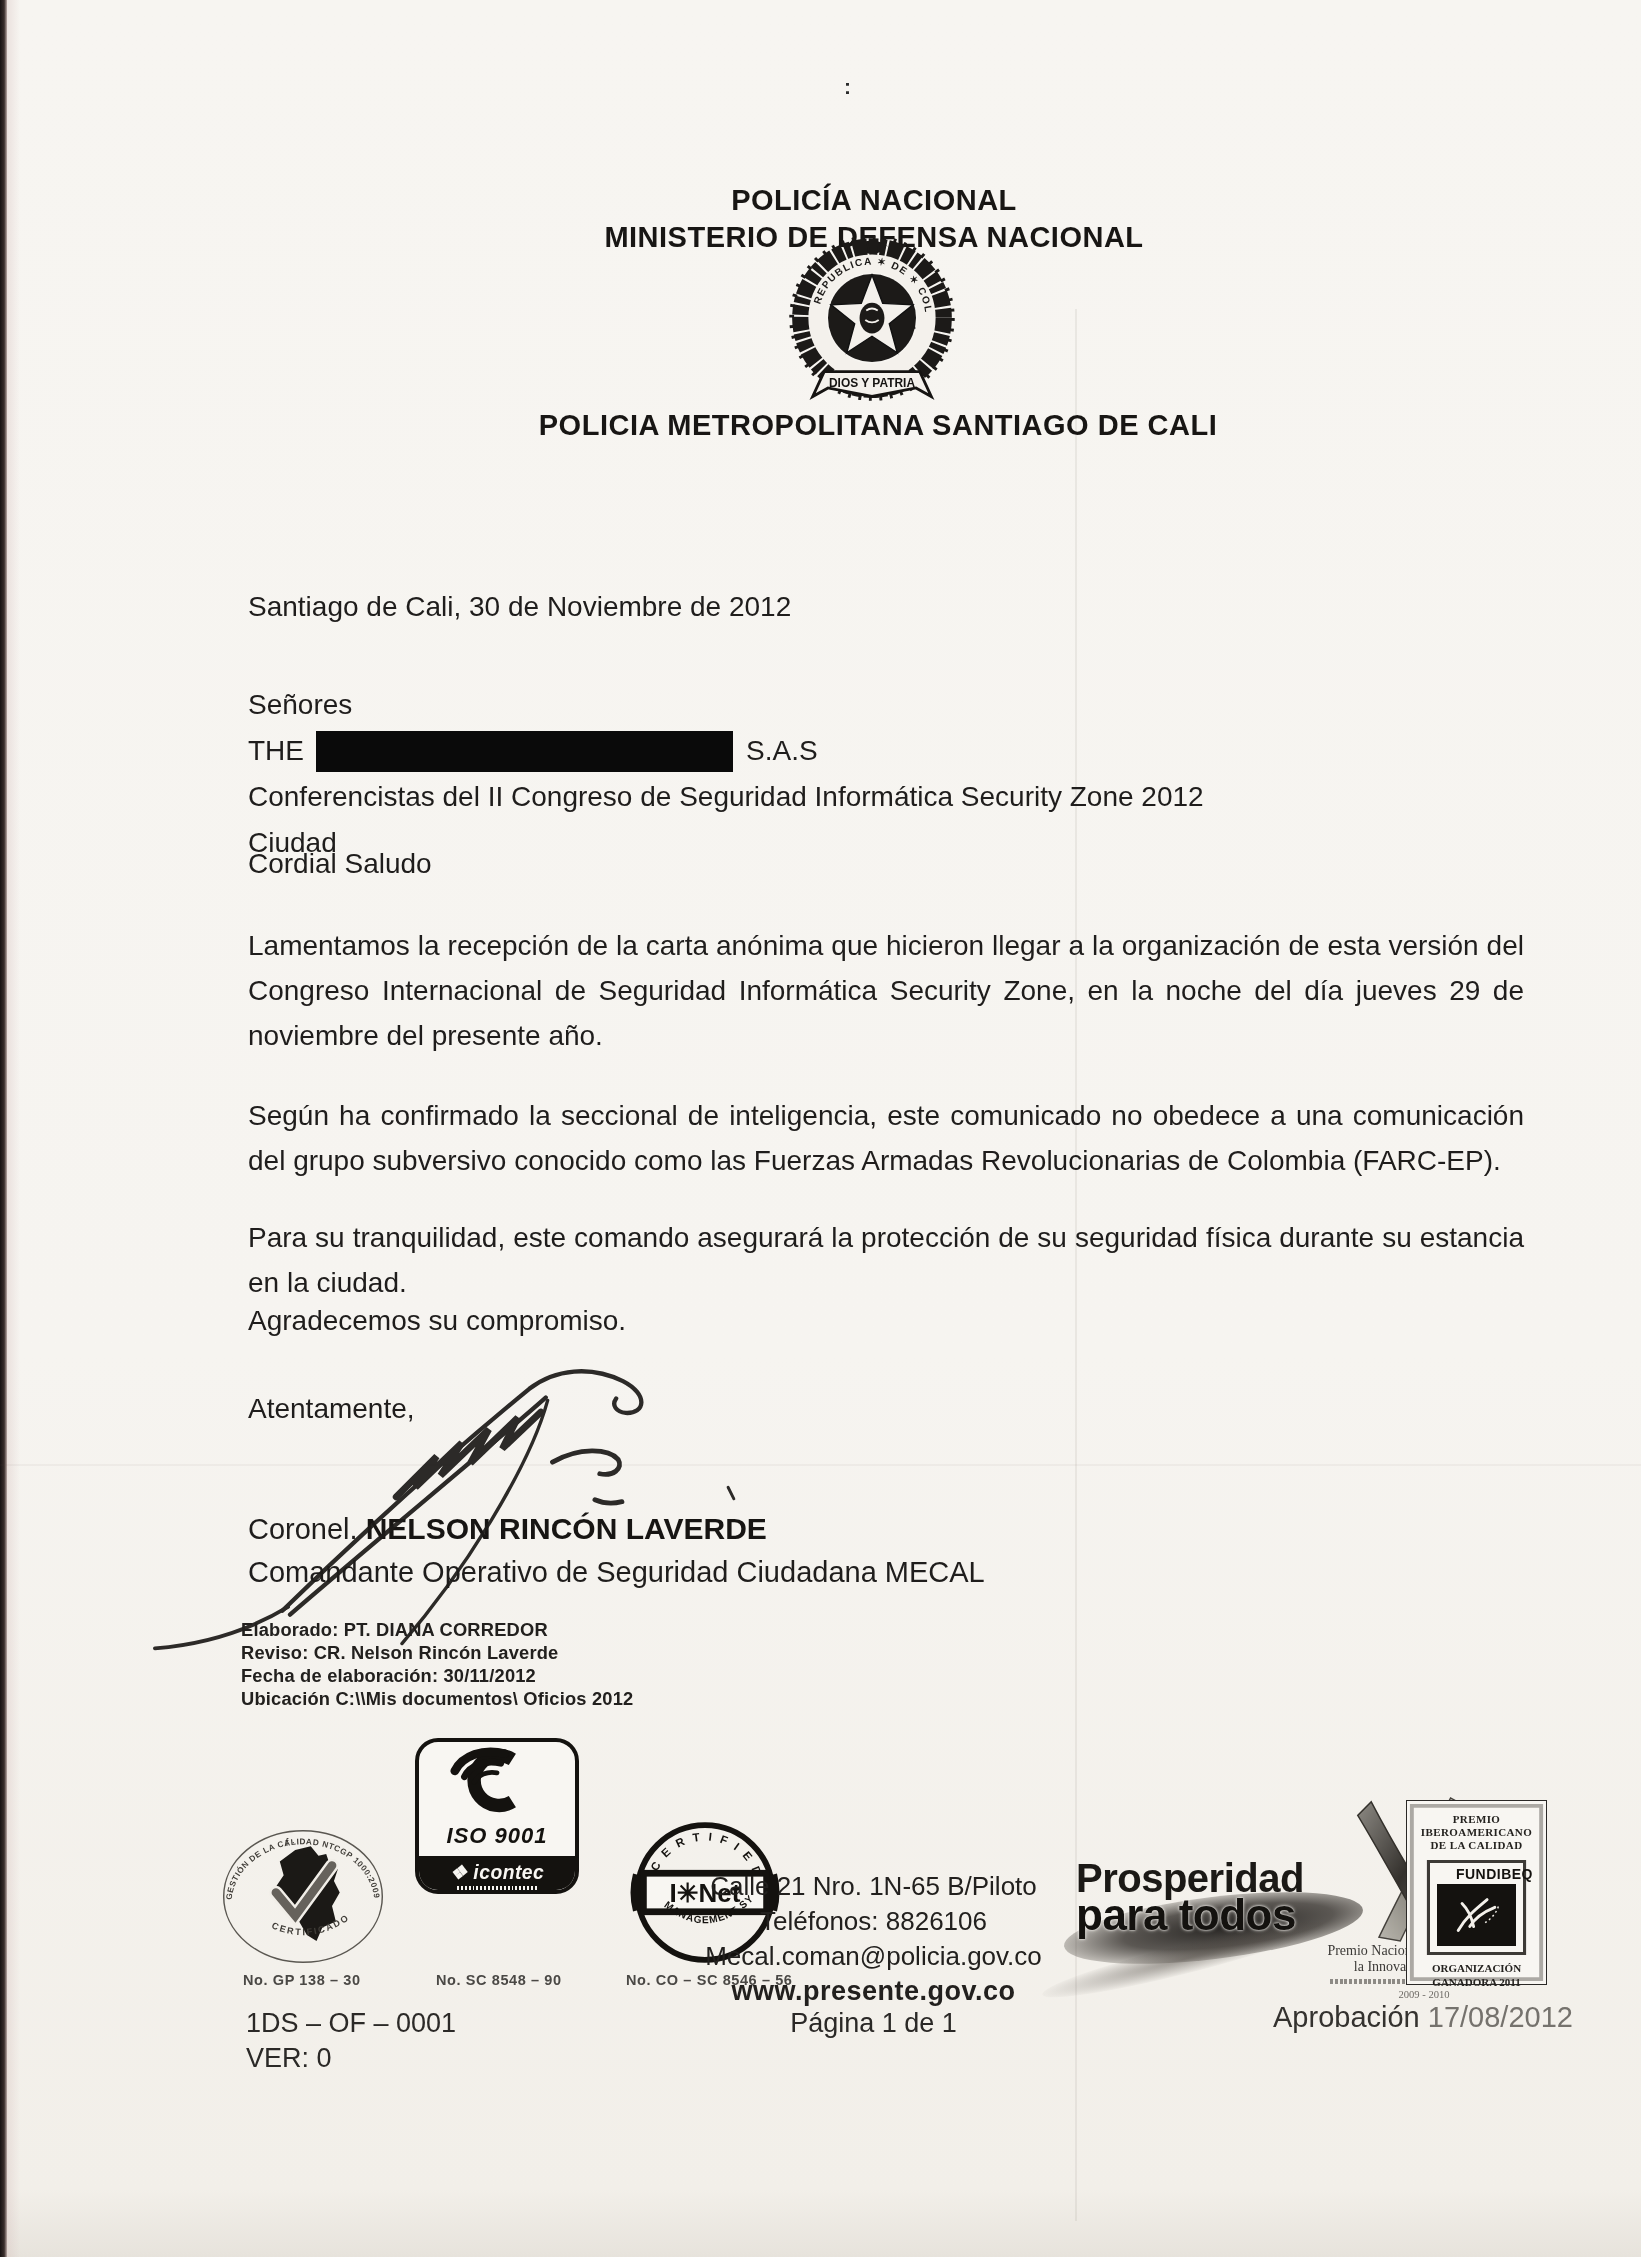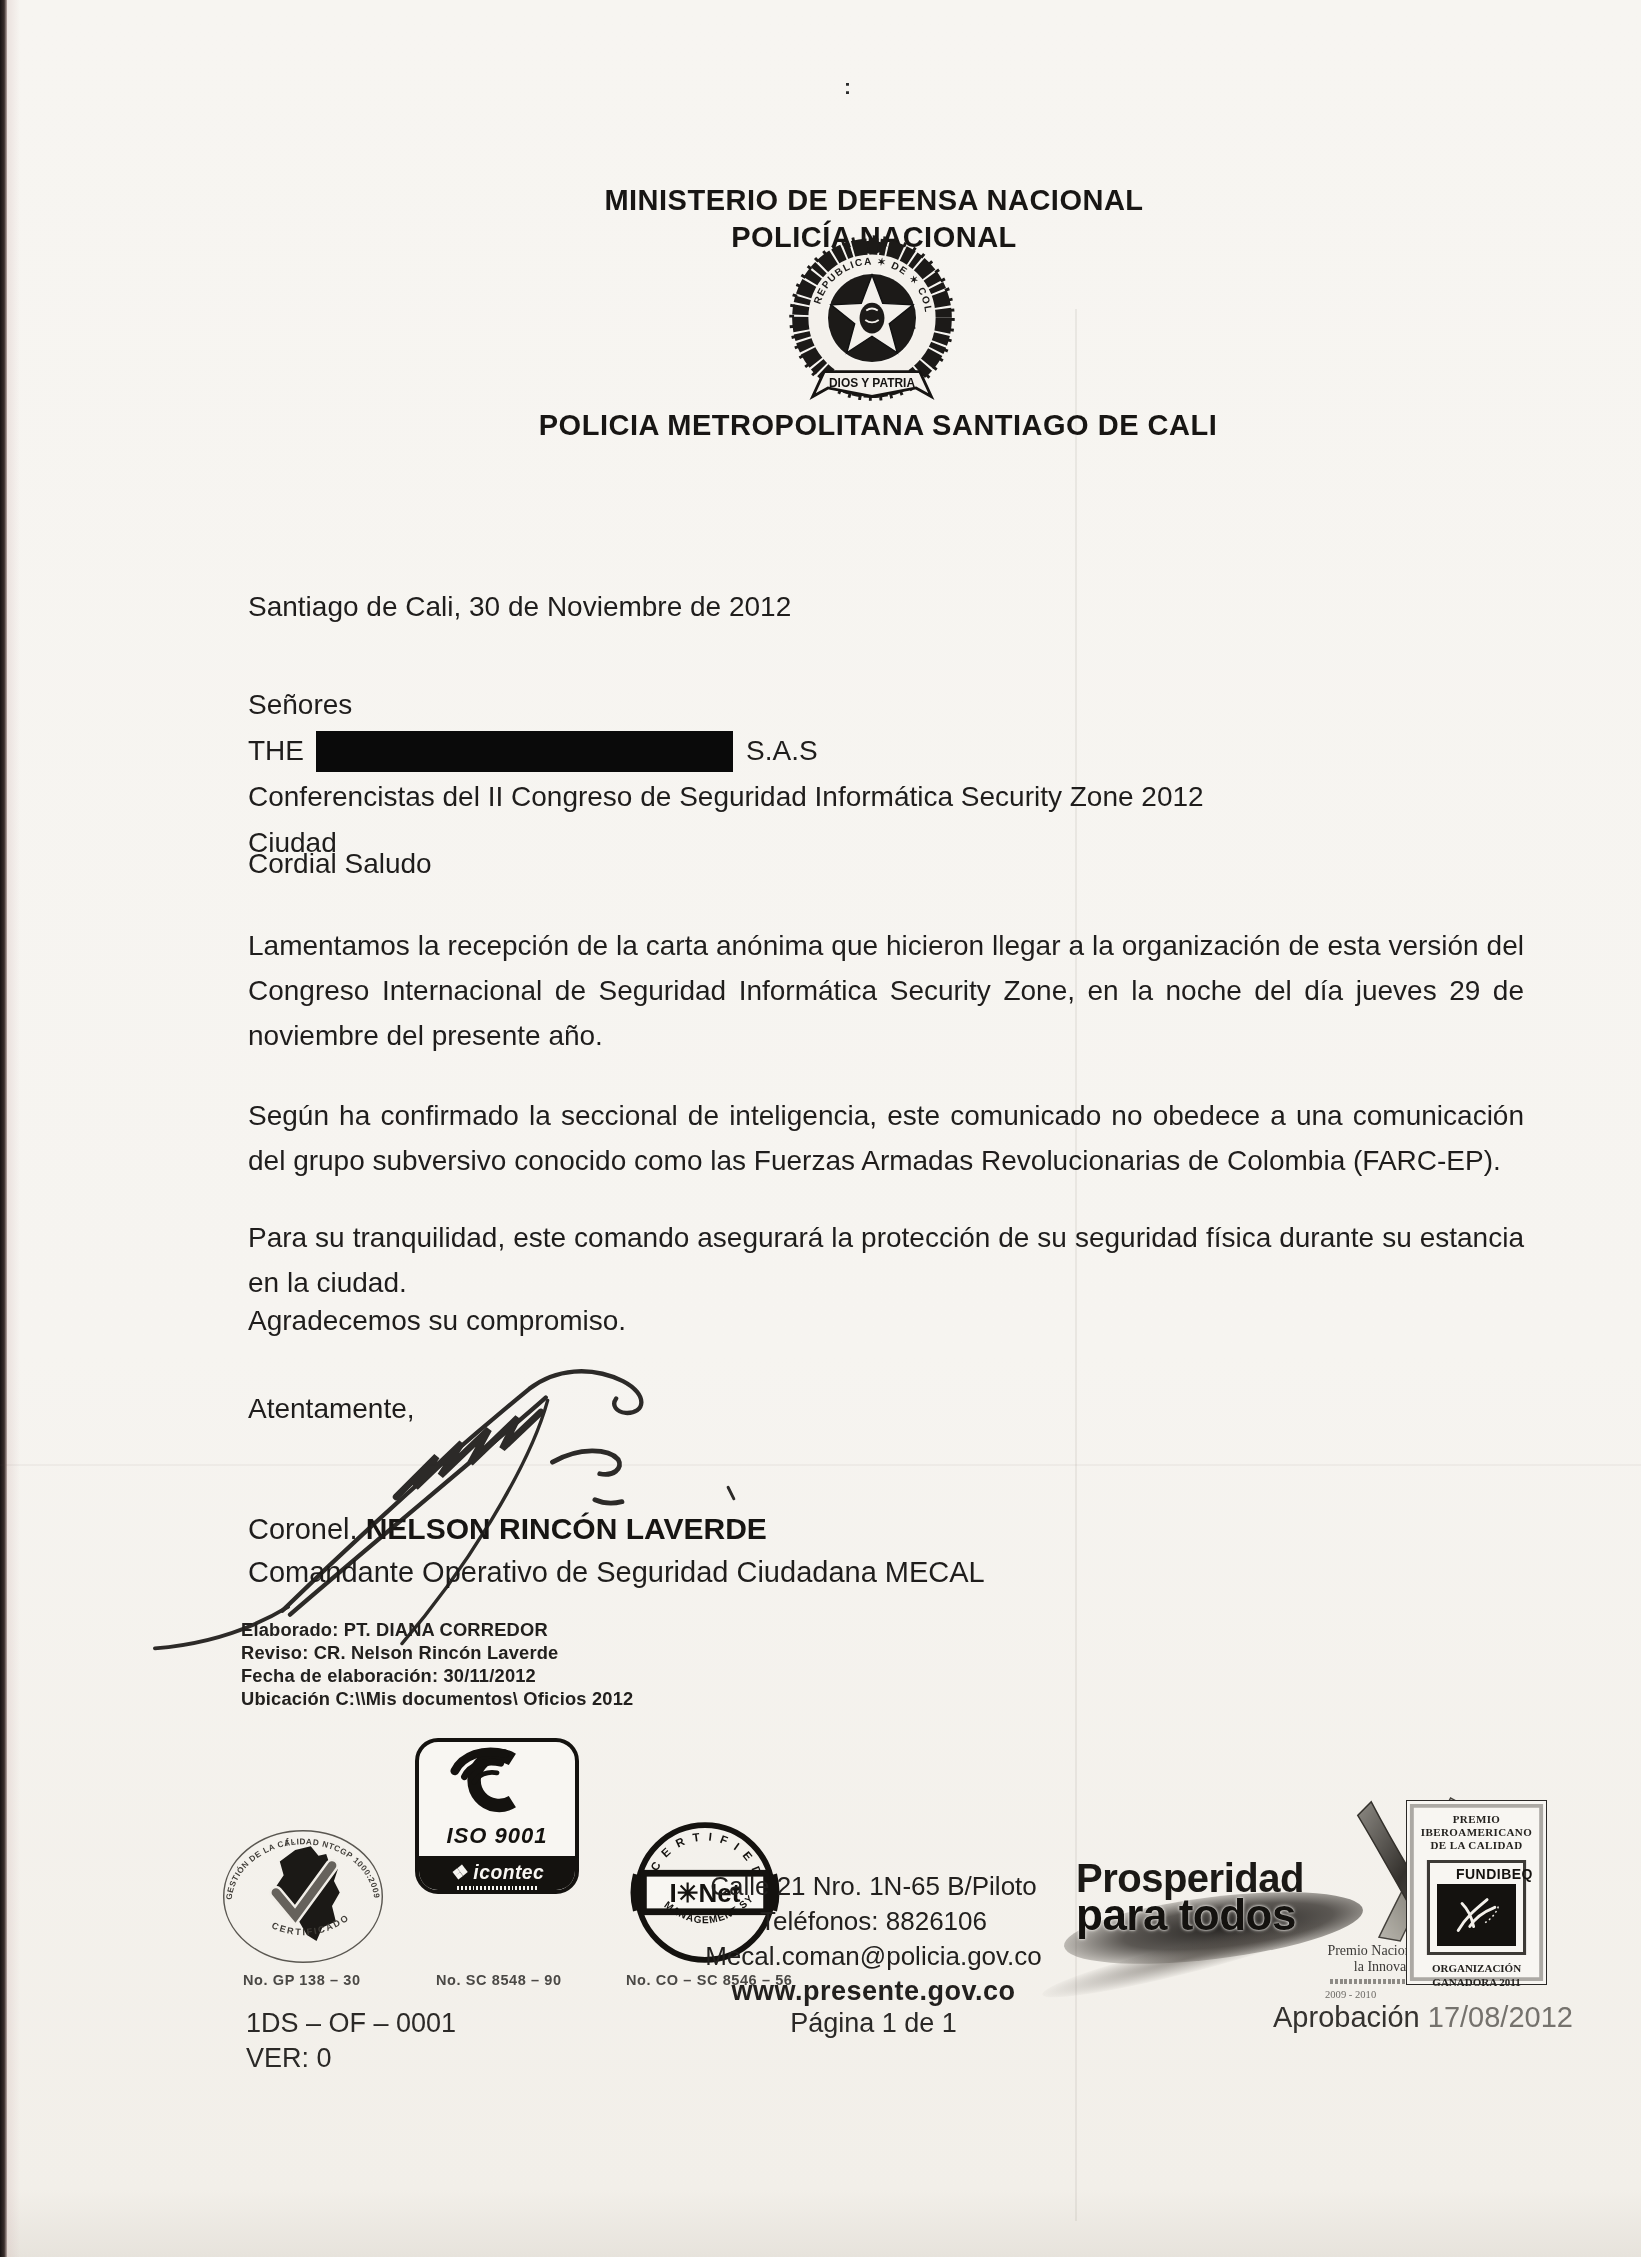--- a/index.html
+++ b/index.html
@@ -65,21 +65,21 @@
     background:radial-gradient(ellipse at 55% 50%, rgba(20,18,16,.92) 0%, rgba(40,36,32,.75) 45%, rgba(90,84,76,.25) 75%, rgba(90,84,76,0) 100%);
     transform:rotate(-7deg);}
   .slogan-streak{position:absolute;left:-17.4px;top:89px;width:290px;height:29px;border-radius:50%;
     background:radial-gradient(ellipse, rgba(70,64,58,.5), rgba(70,64,58,0) 75%);transform:rotate(-14deg);}
   .slogan-l1{position:absolute;left:21px;top:0;font-size:40px;font-weight:bold;color:#1b1916;letter-spacing:-0.5px;}
   .slogan-l2{position:absolute;left:21px;top:34px;font-size:44px;font-weight:bold;color:#14120f;letter-spacing:-0.5px;text-shadow:0 0 3.9px rgba(246,244,240,.9),0 0 1.9px rgba(246,244,240,.9);}
 
   .award-x{left:1350px;top:1796px;width:145px;height:147px;}
   .award-cap{left:1325px;top:1943px;width:198px;text-align:center;font-family:"Liberation Serif",serif;font-size:14px;line-height:16.4px;color:#3b3936;}
   .award-tinyline{left:1330px;top:1979px;width:185px;height:4.8px;background:repeating-linear-gradient(90deg,#8d8a85 0 2.9px,transparent 2.9px 4.8px);}
-  .award-years{left:1325px;top:1989px;width:198px;font-family:"Liberation Serif",serif;font-size:10.6px;color:#6e6b66;}
+  .award-years{left:1325px;top:1989px;width:198px;text-align:center;font-family:"Liberation Serif",serif;font-size:10.6px;color:#6e6b66;}
 
   .fundibeq{left:1406px;top:1800px;width:141px;height:185px;background:#f8f6f2;border:1.9px solid #2a2826;
     box-shadow:inset 0 0 0 2.9px #f8f6f2, inset 0 0 0 6.8px rgba(110,106,100,.55);
     box-sizing:border-box;padding:11.6px 5.8px 5.8px;text-align:center;}
   .fb-head{font-family:"Liberation Serif",serif;font-weight:bold;font-size:11px;line-height:13px;color:#24221f;letter-spacing:0.4px;}
   .fb-frame{margin:6.8px auto 5.8px;width:93px;background:#3d3a36;padding:4.8px;box-shadow:inset 0 0 0 1.9px #f8f6f2;}
   .fb-frame-inner{background:#f8f6f2;padding:2.9px 1.9px 1.9px;}
   .fb-brand{font-weight:bold;font-size:14px;letter-spacing:0.5px;color:#14120f;margin-left:24px;}
   .fb-art{width:79px;height:62px;margin:1.9px auto 0;background:#14120f;}
   .fb-foot{font-family:"Liberation Serif",serif;font-weight:bold;font-size:11px;line-height:13.5px;color:#24221f;margin-top:5.8px;}
@@ -94,22 +94,22 @@
 
 <div class="page">
 
   <div class="abs scan-edge-left"></div>
   <div class="abs scan-tint-left"></div>
   <div class="abs scan-line-v"></div>
   <div class="abs crease"></div>
   <div class="abs stray-colon">:</div>
 
   <div class="abs hdr">
+    <div>POLICÍA NACIONAL</div>
     <div>MINISTERIO DE DEFENSA NACIONAL</div>
-    <div>POLICÍA NACIONAL</div>
   </div>
 
   <svg class="abs seal" viewBox="0 0 180 184">
     <defs>
       <path id="arcTop" d="M 34,90 A 56,56 0 1 1 146,90" fill="none"></path>
       <path id="arcBottom" d="M 40,98 Q 90,130 140,98" fill="none"></path>
     </defs>
     <ellipse cx="90" cy="16" rx="12" ry="7" fill="#1c1a18"></ellipse>
     <path d="M72,16 Q90,2 108,16 Q99,10 90,11 Q81,10 72,16 Z" fill="#1c1a18"></path>
     <circle cx="90" cy="90" r="84" fill="none" stroke="#1c1a18" stroke-width="5" stroke-dasharray="3 8"></circle>

